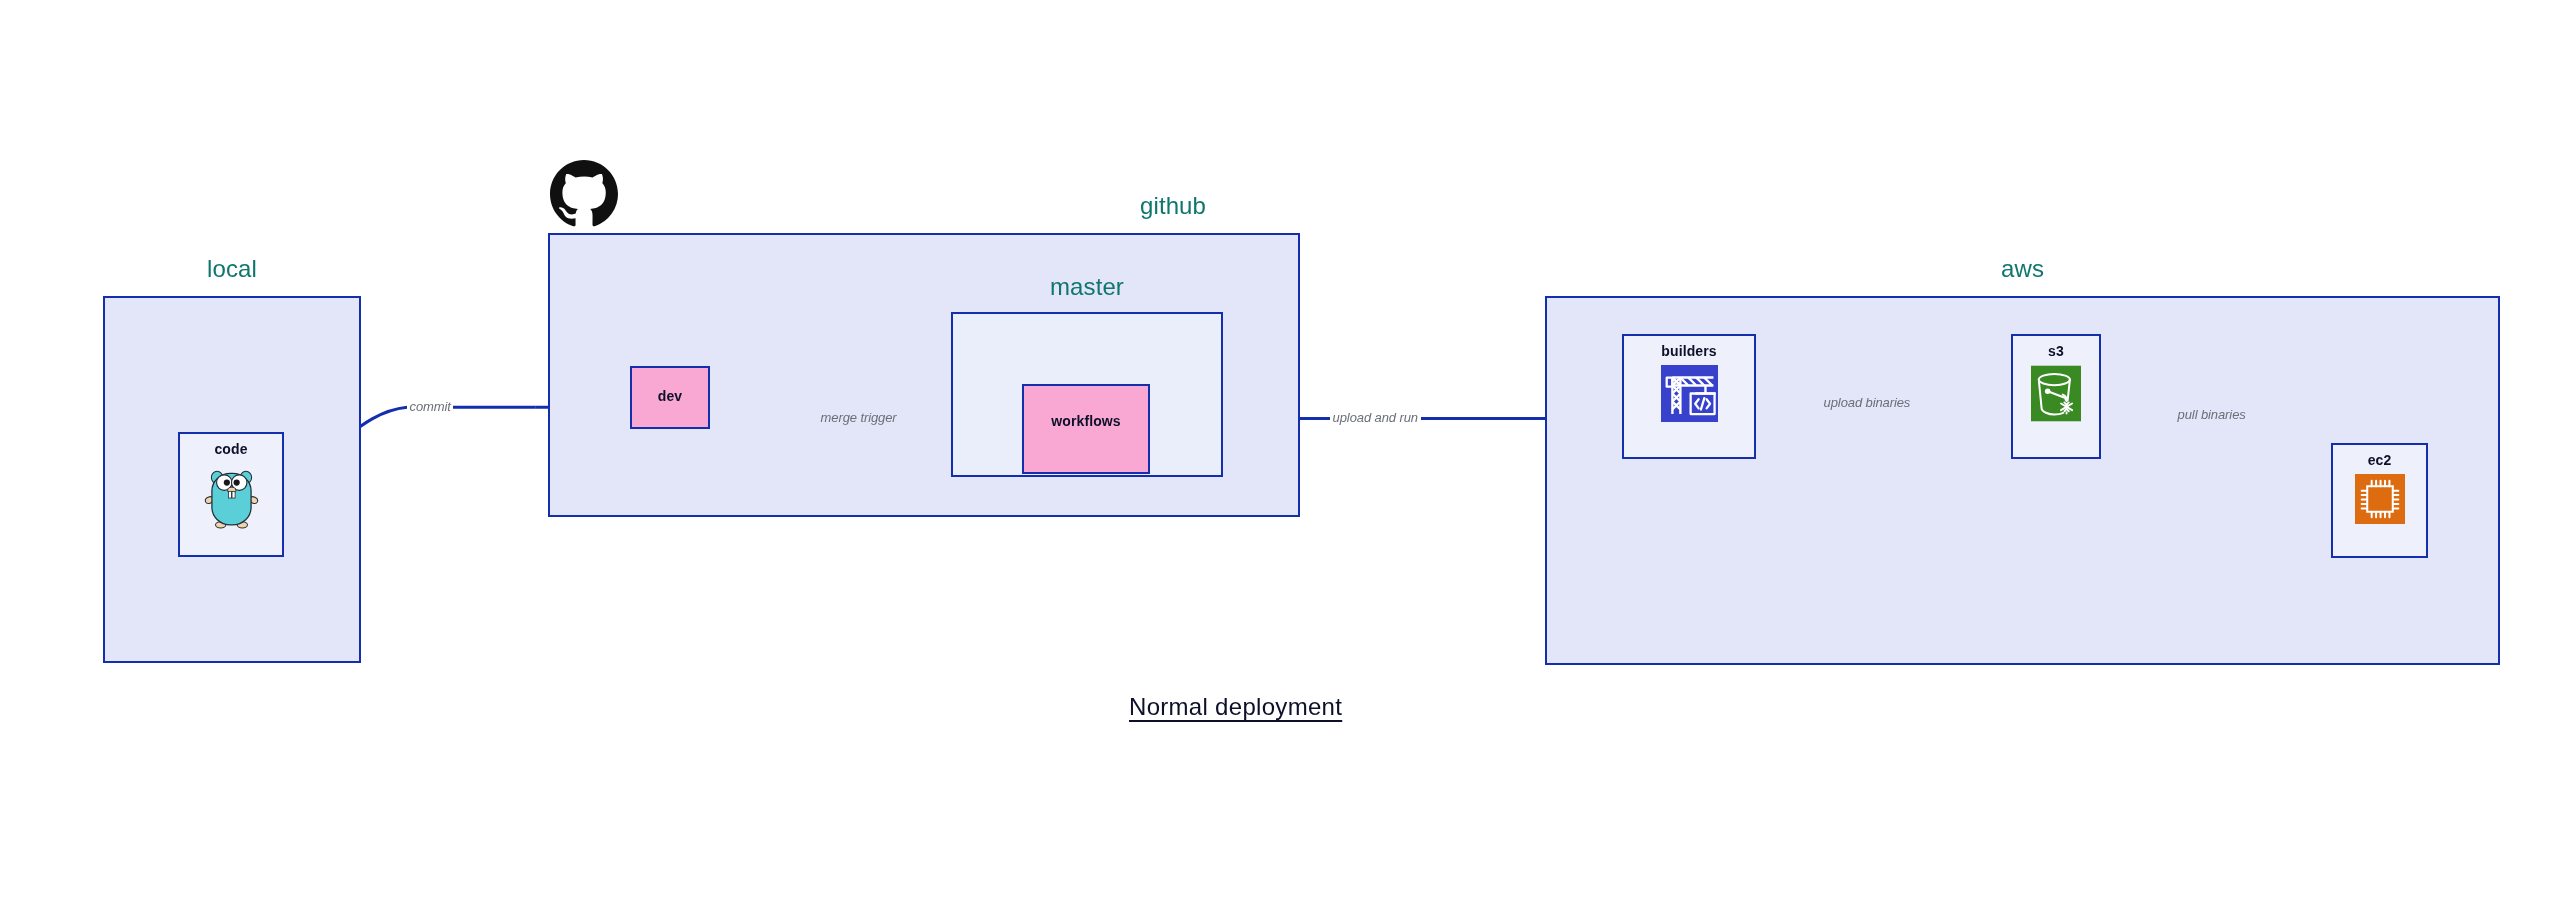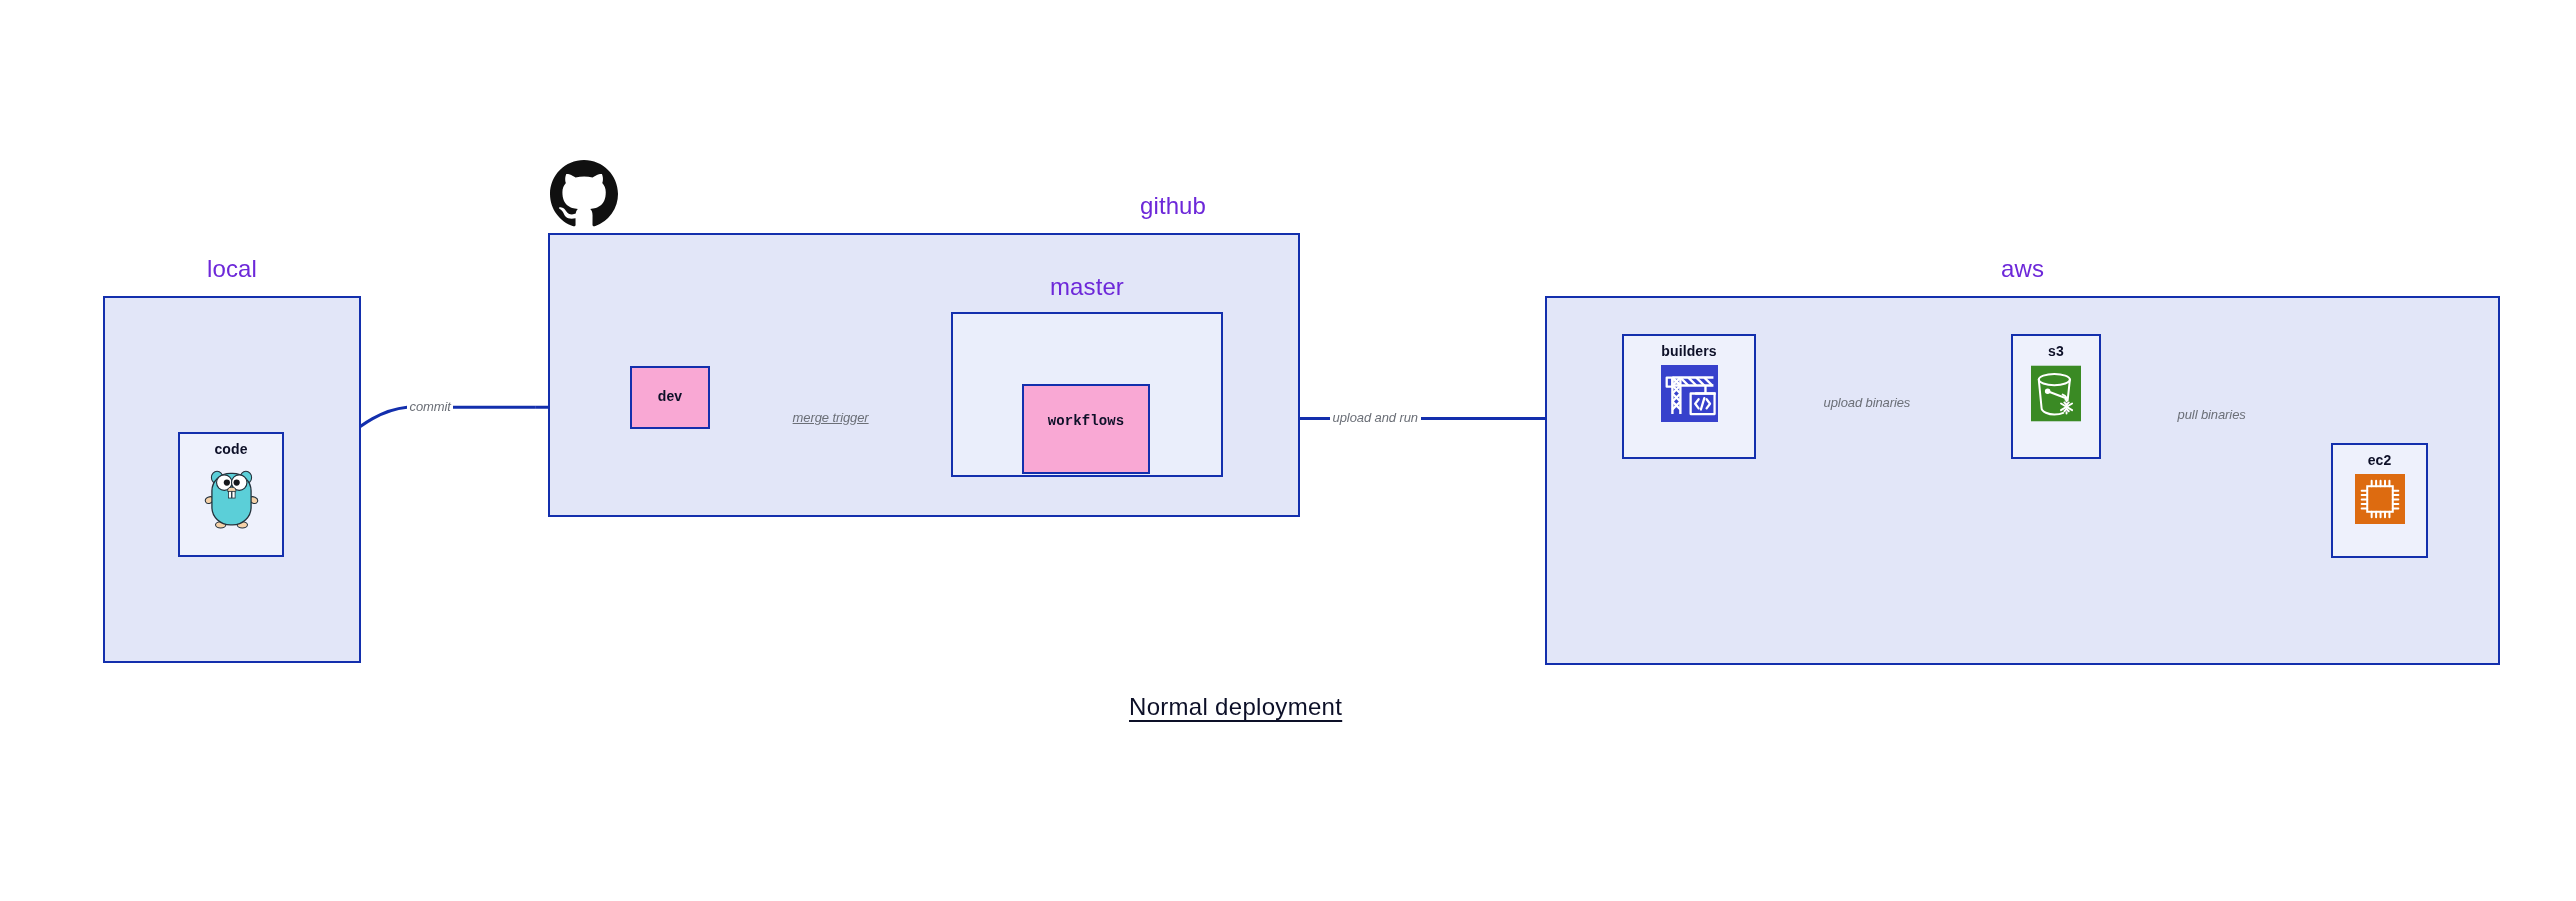--- a/index.html
+++ b/index.html
@@ -18,21 +18,21 @@
     background:#e2e6f8;
     border:2.6px solid #132fad;
     box-sizing:border-box;
   }
   .group.master{
     background:#eaeefb;
     border-width:2.1px;
   }
   .group-label{
     position:absolute;
-    color:#6d28d9;
+    color:#0f766e;
     font-size:24px;
     font-weight:400;
     white-space:nowrap;
     text-align:center;
     letter-spacing:0.1px;
   }
 
   
   .node{
     position:absolute;
@@ -168,28 +168,28 @@
   </div>
 
   <div class="group-label" style="left:1047px;top:192px;width:252px;">github</div>
 
   <div class="group" style="left:548px;top:233px;width:752px;height:284px;"></div>
 
   <div class="node light" style="left:630px;top:366px;width:80px;height:63px;">
     <div class="node-label" style="margin-top:19.6px;">dev</div>
   </div>
 
-  <div class="edge-label on-group" style="left:790px;top:410px;text-decoration:underline;">merge trigger</div>
+  <div class="edge-label on-group" style="left:818px;top:410px;">merge trigger</div>
 
   <div class="group-label" style="left:951px;top:273px;width:272px;">master</div>
 
   <div class="group master" style="left:951px;top:312px;width:272px;height:165px;"></div>
 
   <div class="node light" style="left:1022px;top:384px;width:128px;height:90px;">
-    <div class="node-label" style="margin-top:27px;font-family:Liberation Mono, monospace;">workflows</div>
+    <div class="node-label" style="margin-top:27px;">workflows</div>
   </div>
 
   <div class="edge-label" style="left:1330px;top:410px;">upload and run</div>
 
   <div class="group-label" style="left:1545px;top:255px;width:955px;">aws</div>
 
   <div class="group" style="left:1545px;top:296px;width:955px;height:369px;"></div>
 
   <div class="node" style="left:1622px;top:334px;width:134px;height:125px;">
     <div class="node-label">builders</div>

